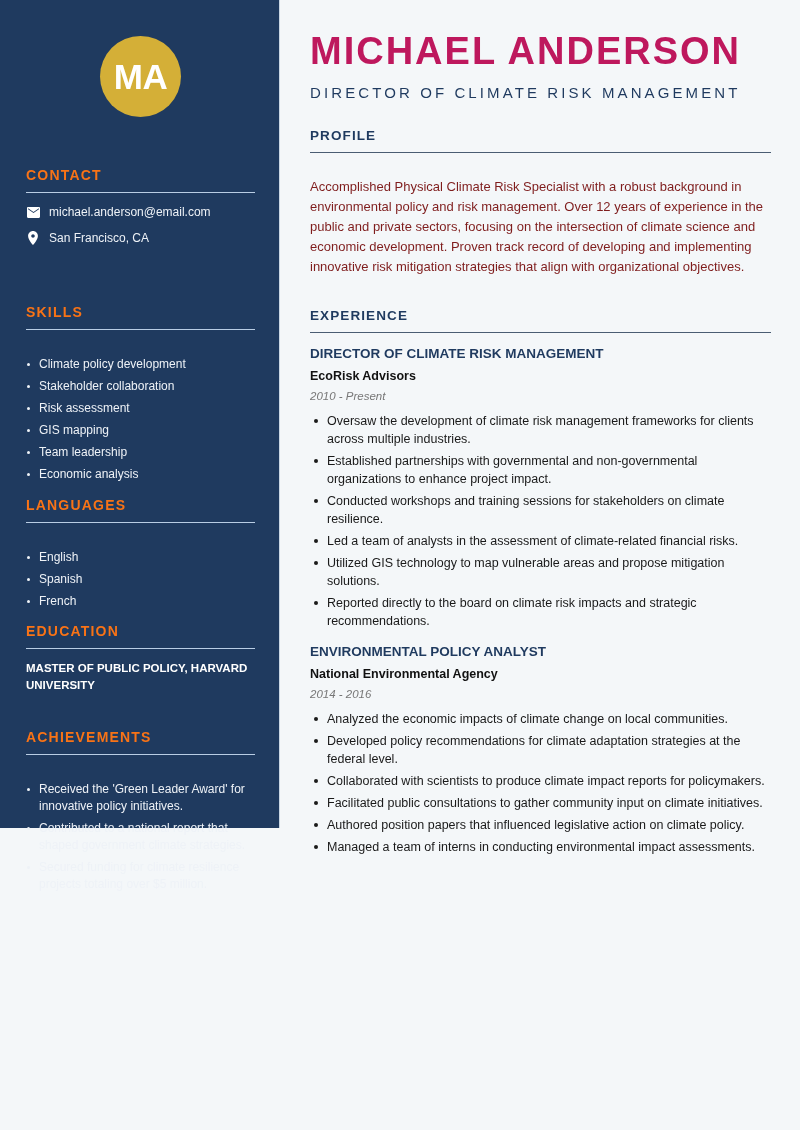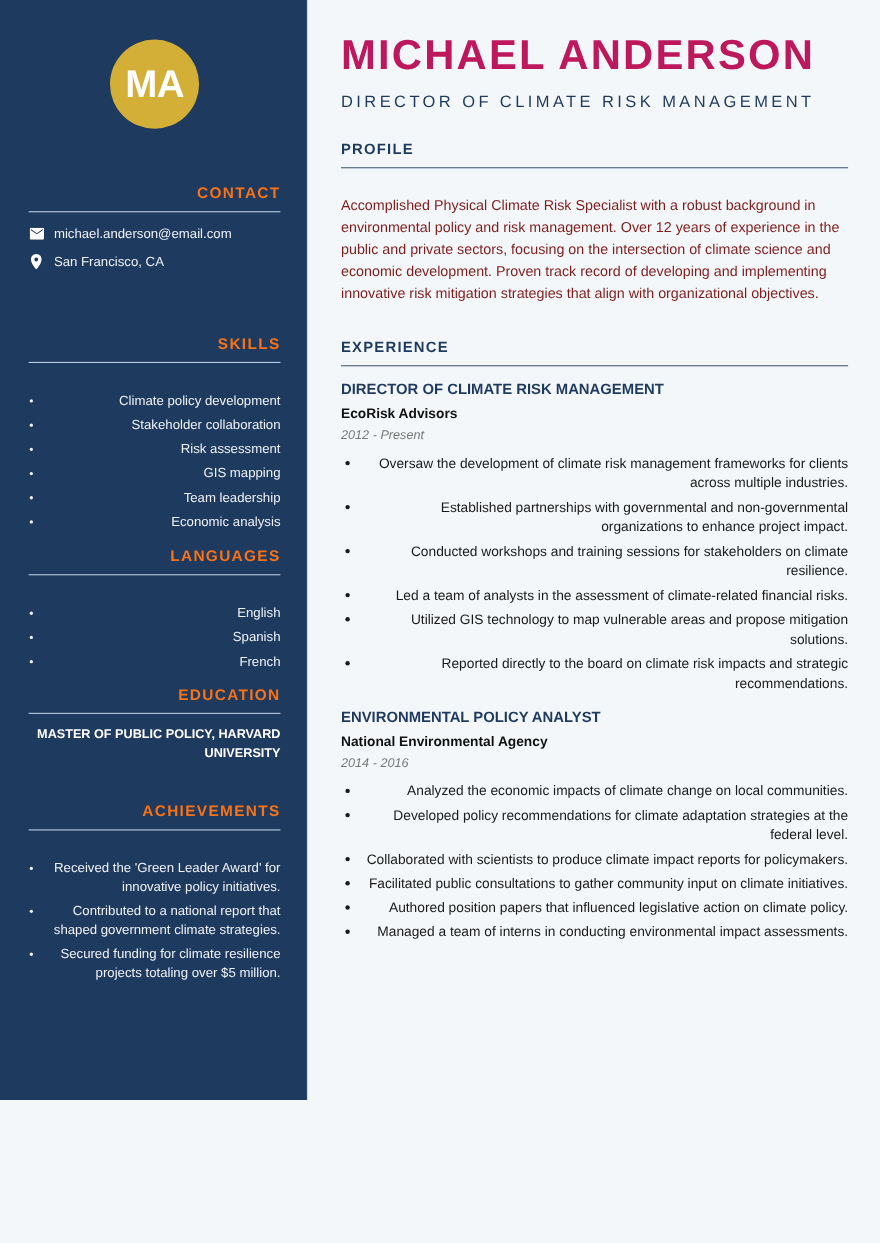--- a/index.html
+++ b/index.html
@@ -4,26 +4,25 @@
 <style>
   * { box-sizing: border-box; margin: 0; padding: 0; }
   html, body { width: 800px; height: 1130px; overflow: hidden; }
   body {
     font-family: "Liberation Sans", sans-serif;
     background: #f4f7f9;
     position: relative;
   }
   .sidebar {
     position: absolute; left: 0; top: 0;
-    width: 280px; height: 1000px;
+    width: 280px; height: 828px;
     background: #1f3a5f;
     color: #ffffff;
     border-right: 1px solid #c9d6e3;
     padding: 16px 26px;
-    text-align: right;
   }
   .avatar {
     position: absolute; left: 100px; top: 36px;
     width: 81px; height: 81px; border-radius: 50%;
     background: #d4af37;
     color: #ffffff;
     font-weight: bold; font-size: 35px;
     display: flex; align-items: center; justify-content: center;
     letter-spacing: -0.5px;
   }
@@ -72,21 +71,21 @@
     border-bottom: 1.5px solid #4a5d73;
   }
   .profile-text {
     margin-top: 24px;
     font-size: 13px; line-height: 20px; color: #7f1d1d;
   }
   .job { margin-top: 12px; }
   .job-title { font-weight: bold; font-size: 13.5px; color: #1f3a5f; line-height: 17px; }
   .job-company { font-weight: bold; font-size: 12.5px; color: #111; margin-top: 6px; line-height: 16px; }
   .job-dates { font-style: italic; font-size: 11.5px; color: #777; margin-top: 5px; line-height: 15px; }
-  .job-bullets { list-style: none; margin-top: 8px; text-align: right; }
+  .job-bullets { list-style: none; margin-top: 8px; }
   .job-bullets li {
     position: relative; padding-left: 17px;
     font-size: 12.5px; line-height: 18px; color: #1a1a1a;
     margin-bottom: 4px;
   }
   .job-bullets li::before {
     content: ""; position: absolute; left: 4px; top: 7px;
     width: 4px; height: 4px; background: #1a1a1a; border-radius: 50%;
   }
 </style>
@@ -164,21 +163,21 @@
     <div class="main-title">PROFILE</div>
     <p class="profile-text">Accomplished Physical Climate Risk Specialist with a robust background in environmental policy and risk management. Over 12 years of experience in the public and private sectors, focusing on the intersection of climate science and economic development. Proven track record of developing and implementing innovative risk mitigation strategies that align with organizational objectives.</p>
   </section>
 
   <section class="main-section" style="top:308px">
     <div class="main-title">EXPERIENCE</div>
 
     <div class="job">
       <div class="job-title">DIRECTOR OF CLIMATE RISK MANAGEMENT</div>
       <div class="job-company">EcoRisk Advisors</div>
-      <div class="job-dates">2012 - Present</div>
+      <div class="job-dates">2010 - Present</div>
       <ul class="job-bullets">
         <li>Oversaw the development of climate risk management frameworks for clients across multiple industries.</li>
         <li>Established partnerships with governmental and non-governmental organizations to enhance project impact.</li>
         <li>Conducted workshops and training sessions for stakeholders on climate resilience.</li>
         <li>Led a team of analysts in the assessment of climate-related financial risks.</li>
         <li>Utilized GIS technology to map vulnerable areas and propose mitigation solutions.</li>
         <li>Reported directly to the board on climate risk impacts and strategic recommendations.</li>
       </ul>
     </div>
 

